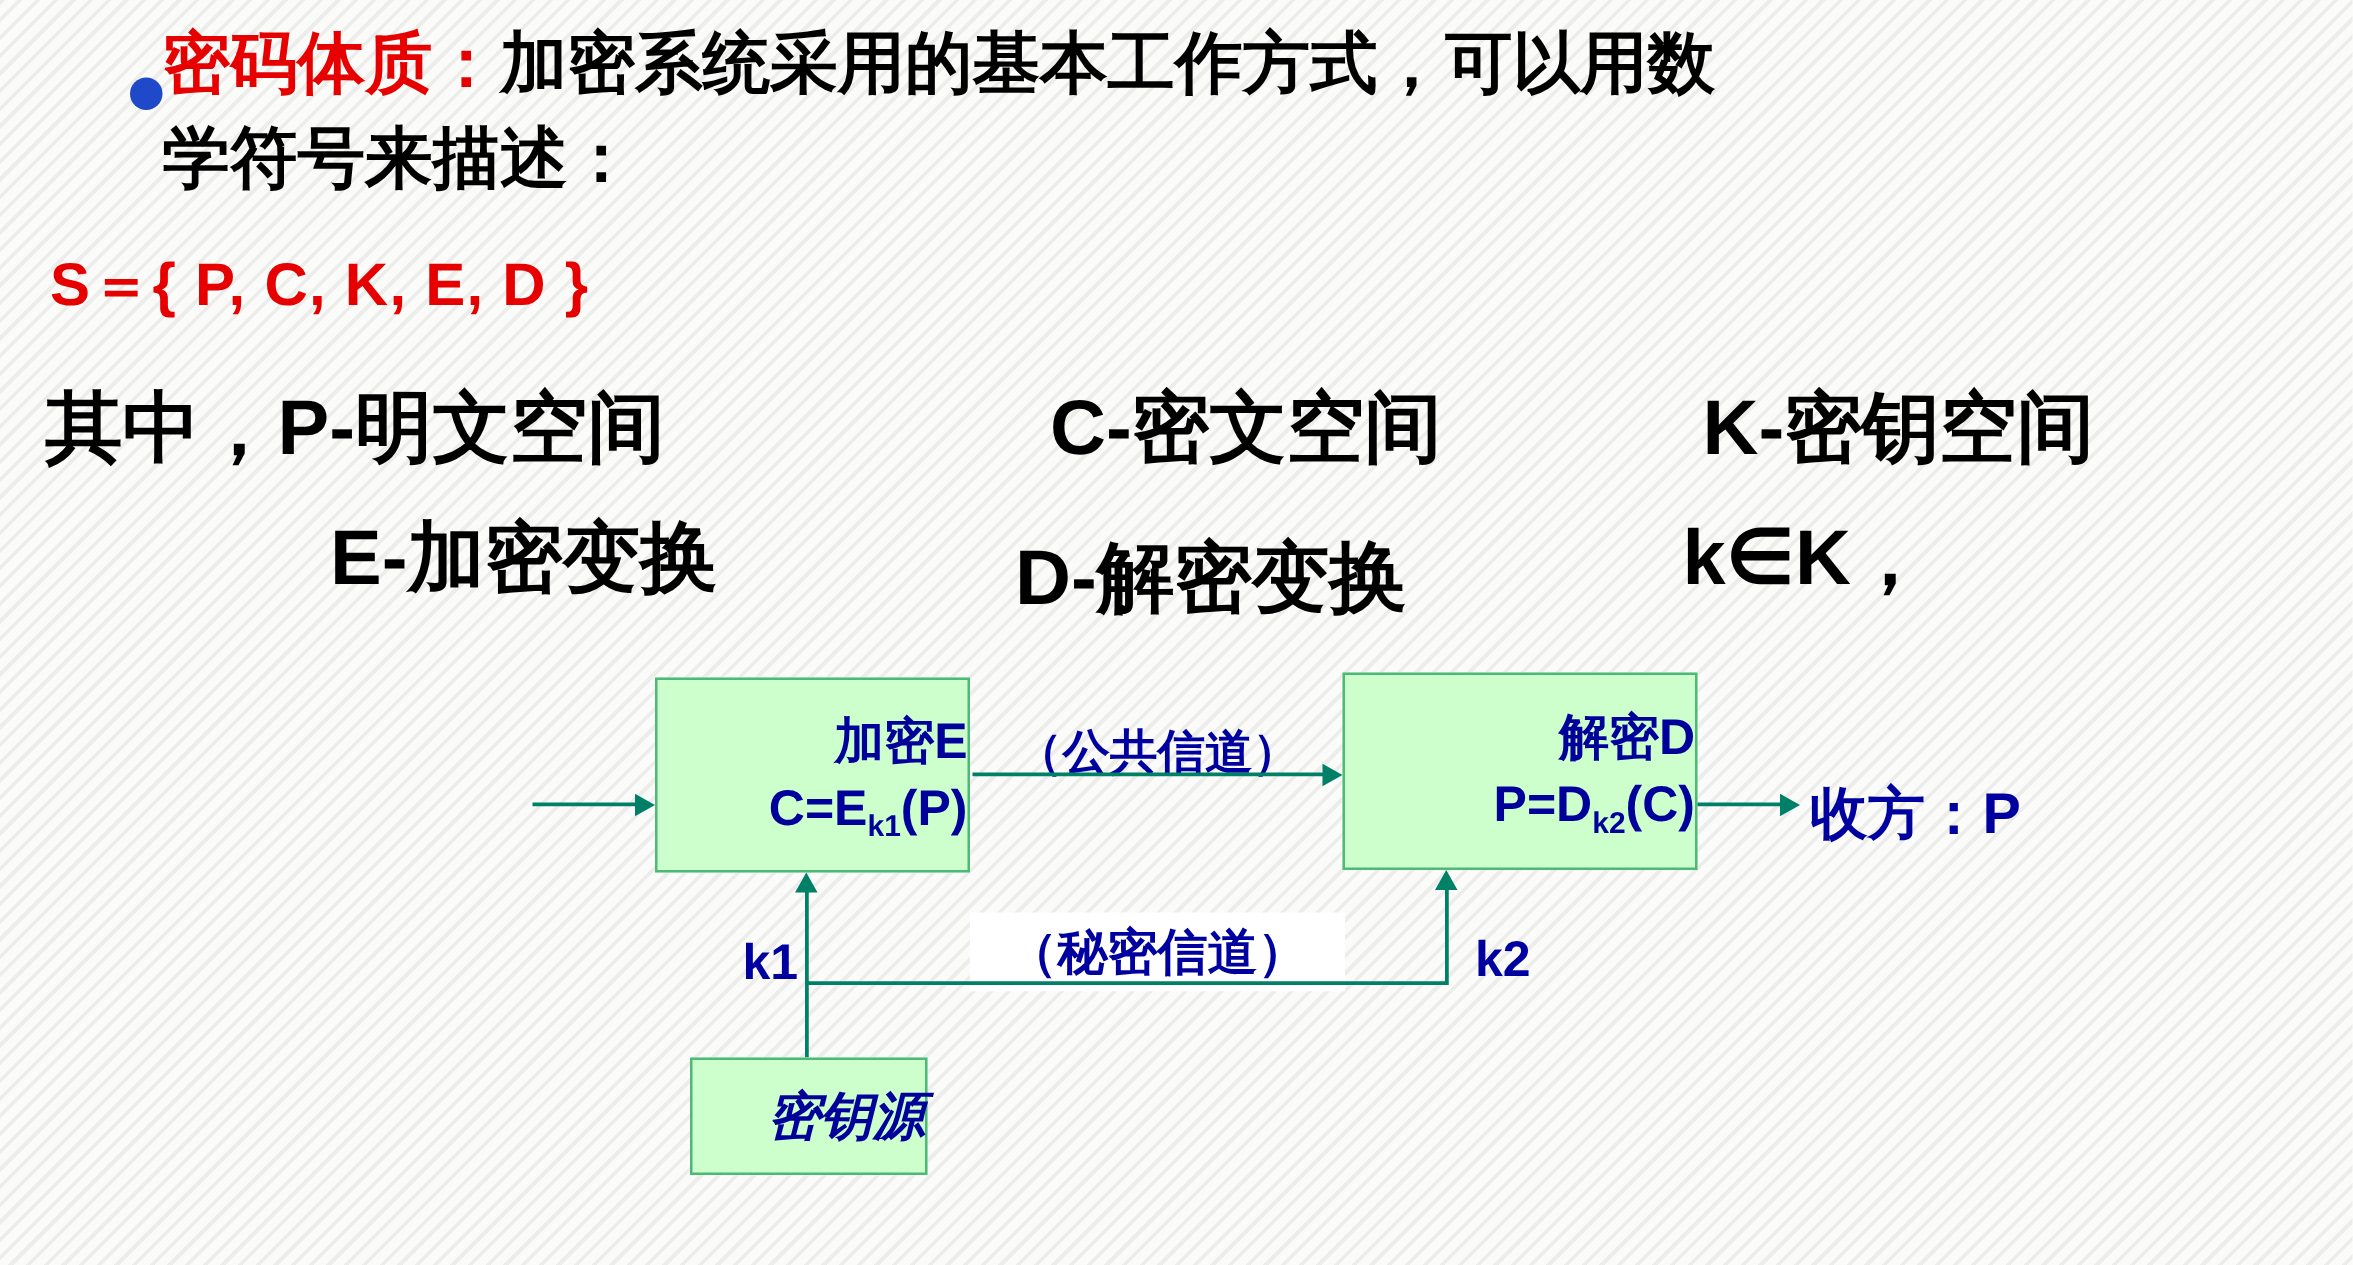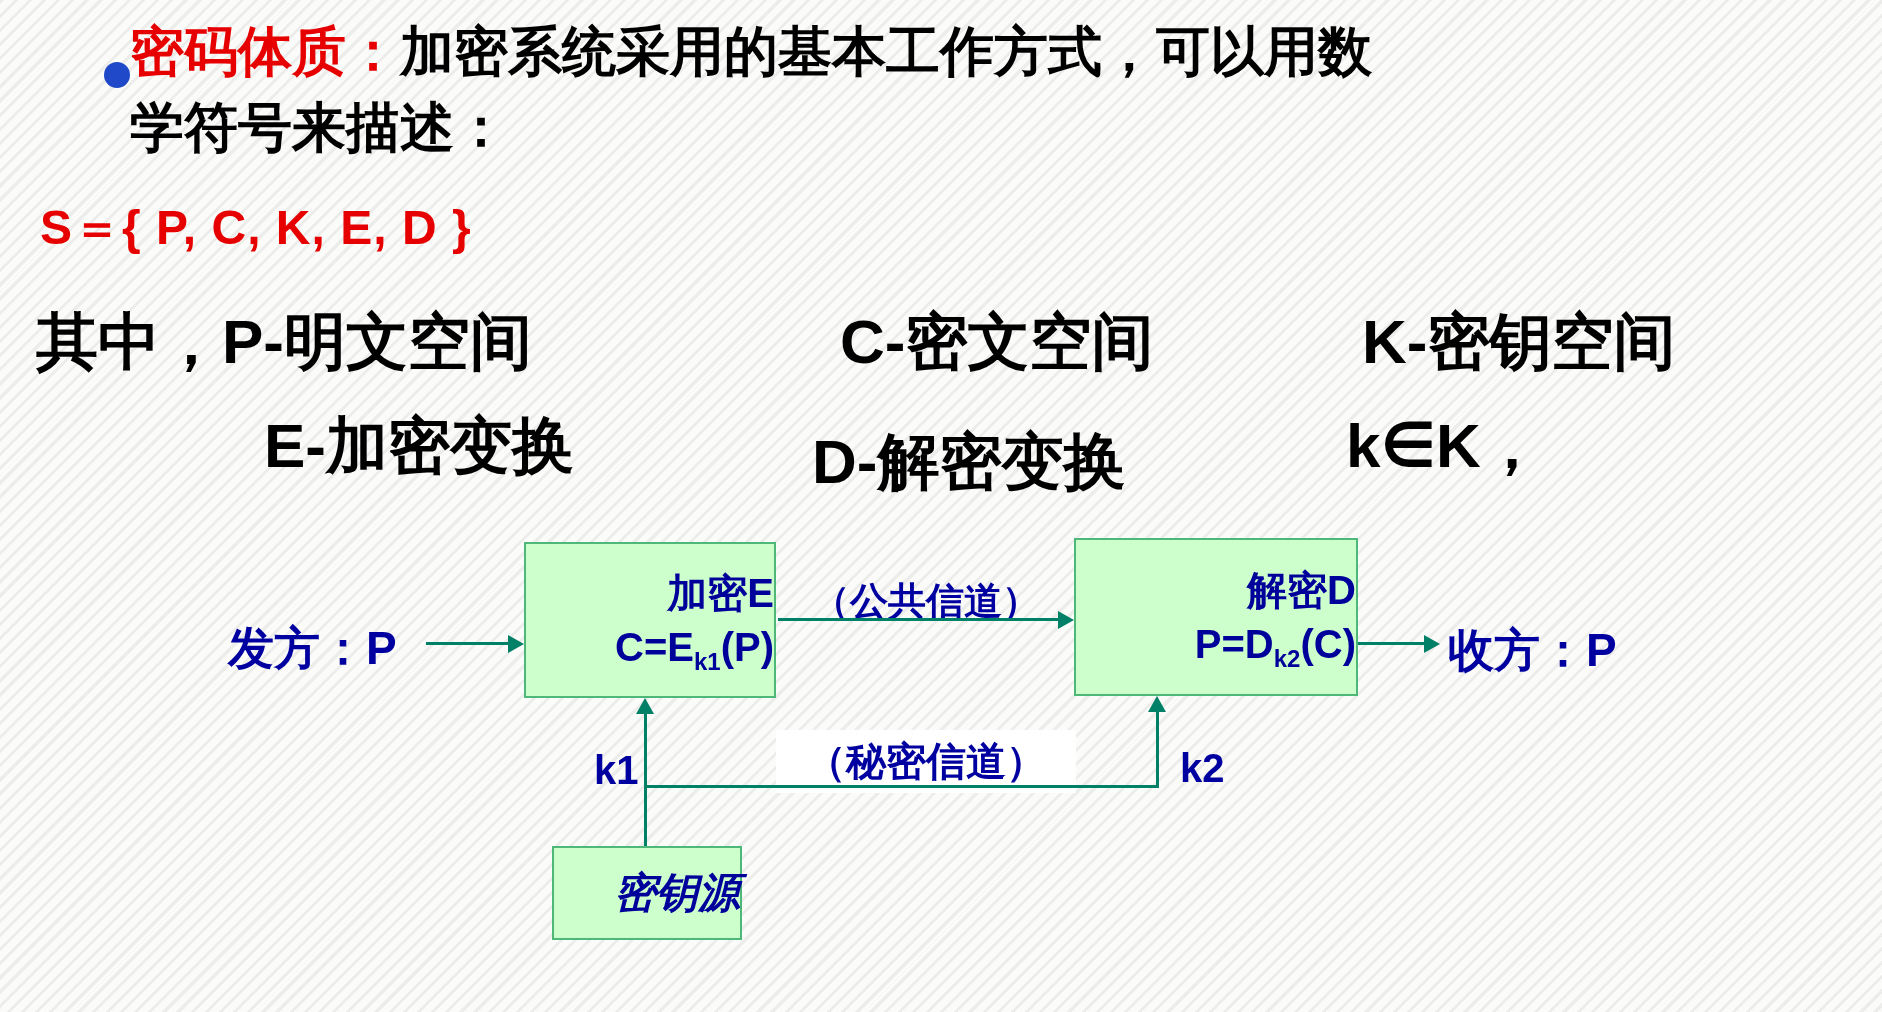--- a/index.html
+++ b/index.html
@@ -63,21 +63,20 @@
 
   <div class="formula red">S＝{ P, C, K, E, D }</div>
 
   <div class="def" style="left:36px;   top:300px;">其中，P-明文空间</div>
   <div class="def" style="left:840px;  top:300px;">C-密文空间</div>
   <div class="def" style="left:1362px; top:300px;">K-密钥空间</div>
   <div class="def" style="left:264px;  top:404px;">E-加密变换</div>
   <div class="def" style="left:812px;  top:404px;margin-top:16px;">D-解密变换</div>
   <div class="def" style="left:1346px; top:404px;">k∈K，</div>
 
-  <div class="dtext" style="left:228px;top:618px;font-size:46px;">发方：P</div>
 
   <div class="hline" style="left:426px;top:642px;width:84px;height:3px;"></div>
   <div class="arr-right" style="left:508px;top:635px;"></div>
 
   <div class="gbox" style="left:524px;top:542px;width:252px;height:156px;font-size:40px;">
     <div>加密E</div>
     <div><span>C=E</span><sub>k1</sub><span>(P)</span></div>
   </div>
 
   <div class="dtext" style="left:812px;top:576px;font-size:38px;">（公共信道）</div>

